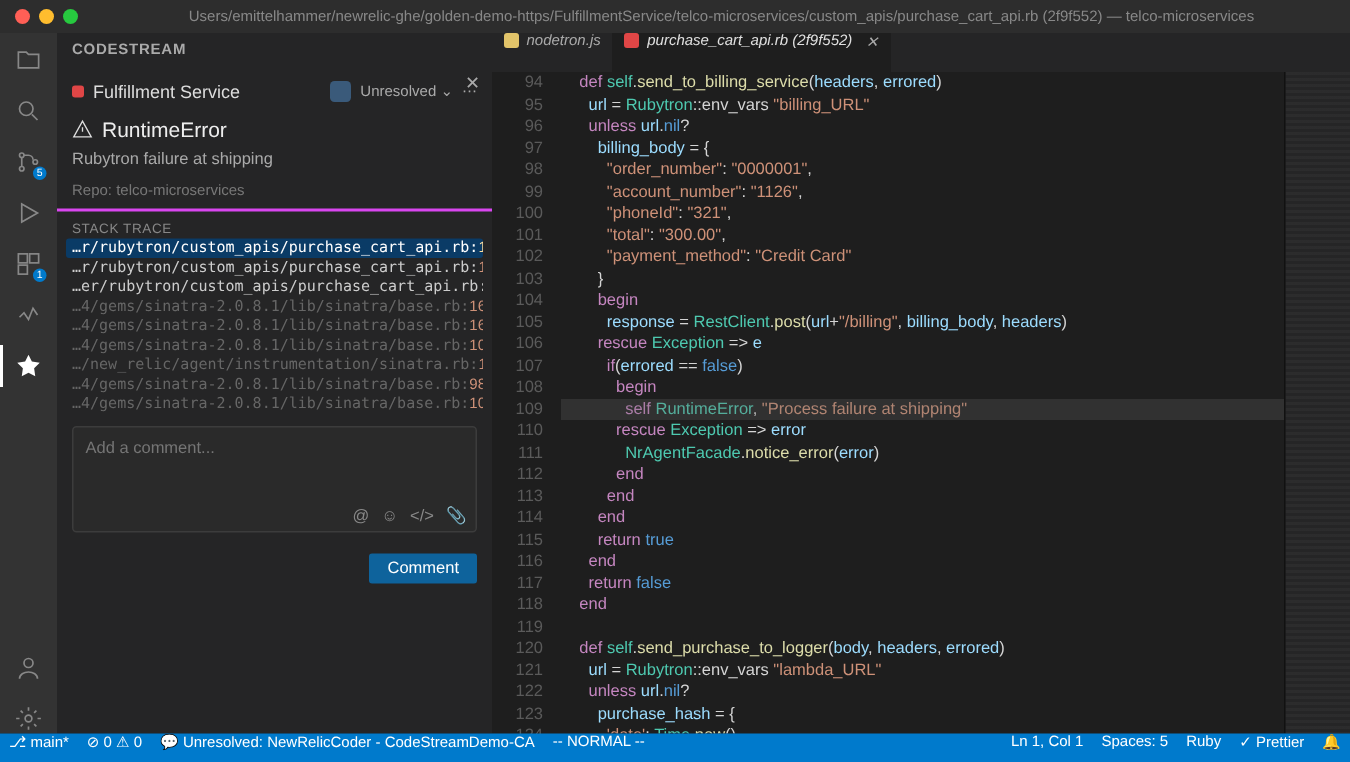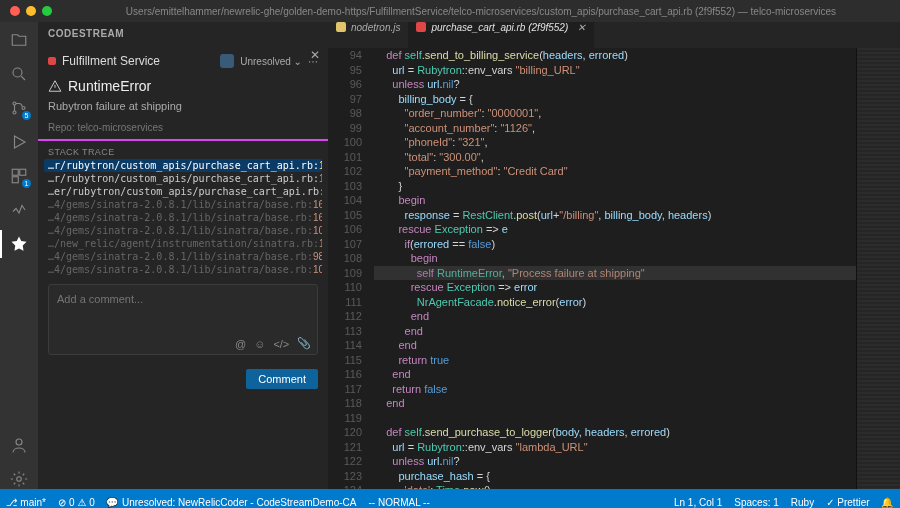--- a/index.html
+++ b/index.html
@@ -49,21 +49,21 @@
 .frame.sel { background: #0a3b66; color: #fff; border-radius: 2px; }
 .frame.dim { color: #666; }
 .frame .num { color: #ce9178; }
 .frame.sel .num { color: #ffdfa0; }
 
 .comment-box { margin: 8px 10px; border: 1px solid #3c3c3c; border-radius: 3px; background: #2a2a2a; display: flex; flex-direction: column; }
 .comment-box textarea { background: transparent; border: none; resize: none; color: #ccc; font-size: 11px; padding: 8px; height: 48px; outline: none; font-family: inherit; }
 .comment-tools { display: flex; justify-content: flex-end; align-items: center; gap: 8px; padding: 4px 6px; color: #888; font-size: 11px; }
 .comment-btn { align-self: flex-end; margin: 6px 10px 10px 10px; background: #0e639c; color: #fff; border: none; padding: 4px 12px; border-radius: 2px; font-size: 11px; cursor: pointer; }
 
-.status { position: absolute; left: 0; right: 0; bottom: 0; height: 19px; background: #007acc; display: flex; align-items: flex-end; font-size: 10px; color: #fff; padding: 0 6px; gap: 12px; }
+.status { position: absolute; left: 0; right: 0; bottom: 0; height: 19px; background: #007acc; display: flex; align-items: flex-start; font-size: 10px; color: #fff; padding: 0 6px; gap: 12px; }
 .status .right { margin-left: auto; display: flex; gap: 12px; }
 
 .k { color: #c586c0; } .m { color: #dcdcaa; } .n { color: #9cdcfe; } .s { color: #ce9178; } .c { color: #4ec9b0; } .b { color: #569cd6; }
 
 svg { display: block; }
 </style>
 </head>
 <body>
 
 <div class="titlebar">
@@ -264,18 +264,18 @@
   <div class="minimap"></div>
 </div>
 
 <div class="status">
   <span>⎇ <span>main*</span></span>
   <span>⊘ <span>0</span> ⚠ <span>0</span></span>
   <span>💬 <span>Unresolved: NewRelicCoder - CodeStreamDemo-CA</span></span>
   <span>-- NORMAL --</span>
   <div class="right">
     <span>Ln 1, Col 1</span>
-    <span>Spaces: 1</span>
+    <span>Spaces: 5</span>
     <span>Ruby</span>
     <span>✓ <span>Prettier</span></span>
     <span>🔔</span>
   </div>
 </div>
 
 </body></html>

